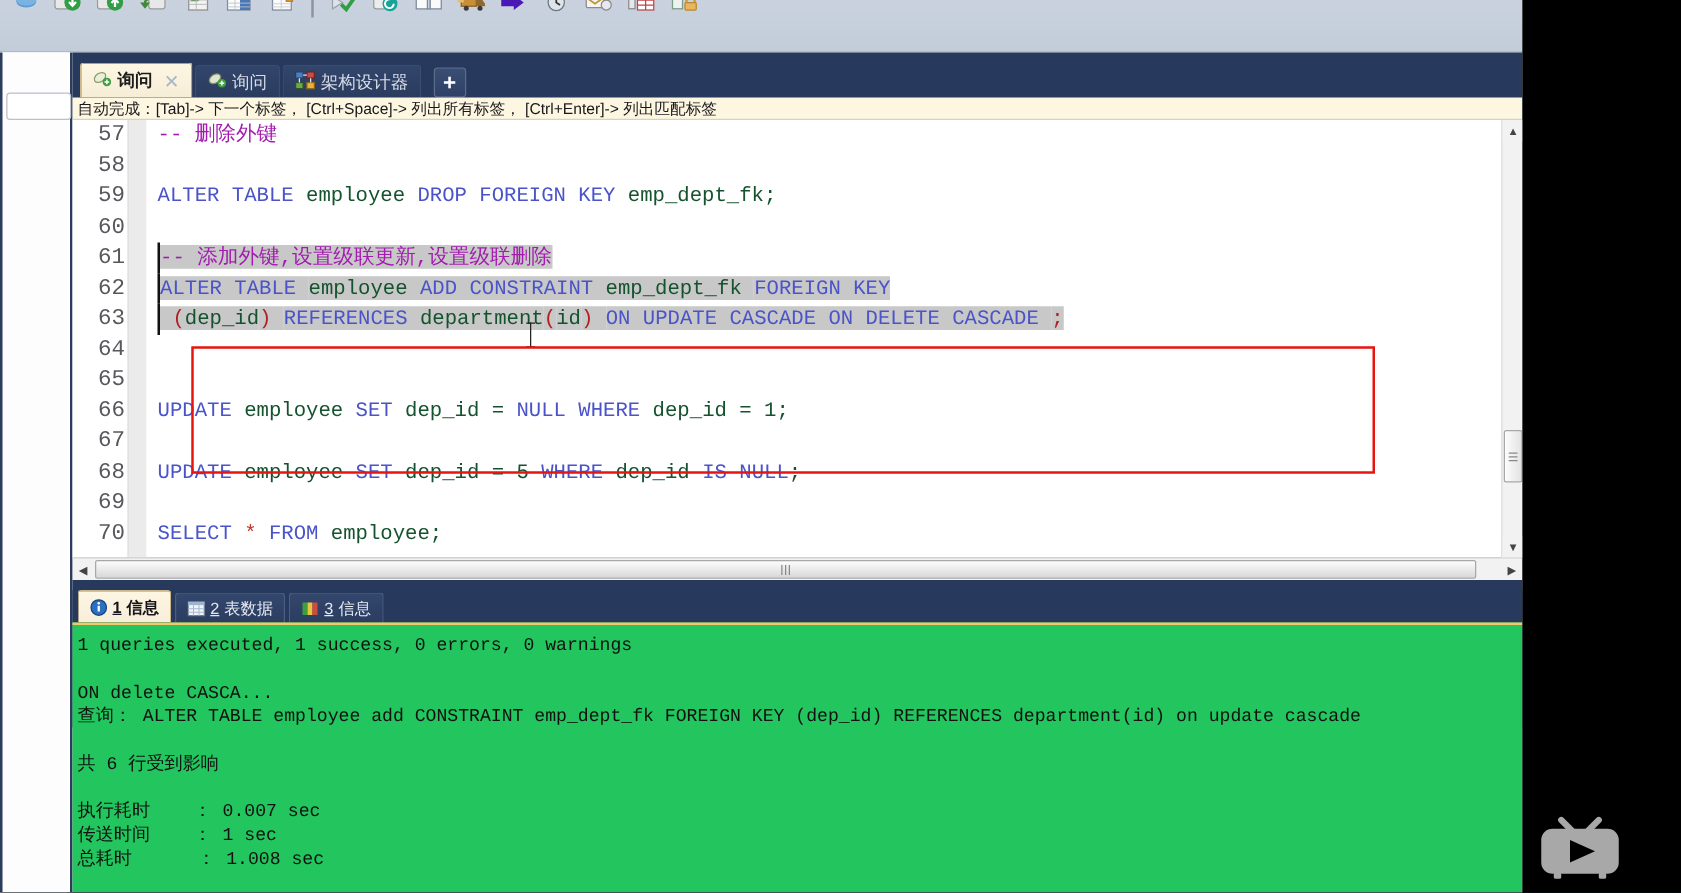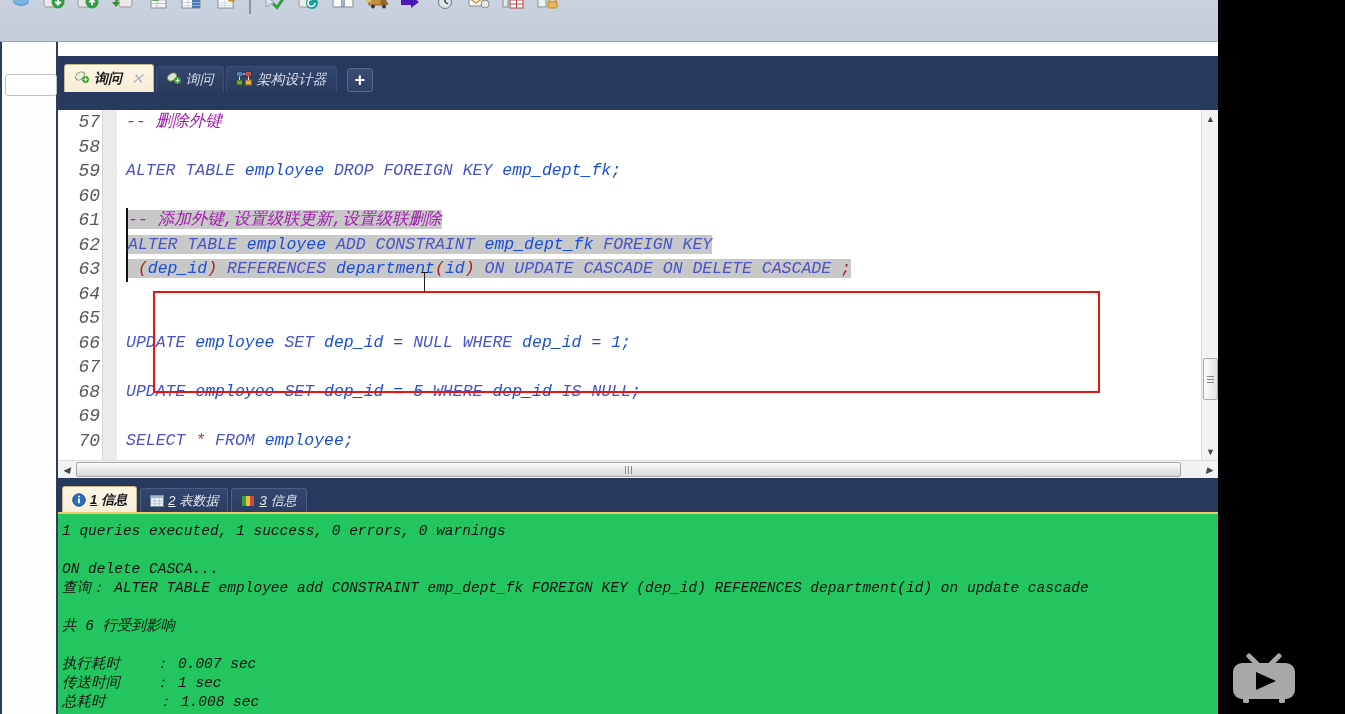--- a/index.html
+++ b/index.html
@@ -41,23 +41,22 @@
     position: absolute; left: 0; top: 0; right: 2px; bottom: 0;
     background: #fdfdfd; border-left: 2px solid #2b3c5c;
   }
   .left-search {
     position: absolute; left: 3px; top: 32px; width: 52px; height: 22px;
     background: #fff; border: 1px solid #b9c0c9; border-radius: 3px;
   }
 
   
   .editor-region {
-    position: absolute; left: 58px; top: 56px; width: 1160px; height: 540px;
+    position: absolute; left: 58px; top: 42px; width: 1160px; height: 540px;
     background: #27395c;
-    font-style: italic;
   }
 
   
   .tabstrip {
     position: absolute; left: 0; top: 8px; width: 1160px; height: 28px;
     display: flex; align-items: flex-end; padding-left: 6px;
   }
   .tab {
     height: 26px; display: flex; align-items: center; gap: 5px;
     padding: 0 9px; font-size: 14px; color: #d7dde8;
@@ -106,21 +105,21 @@
     font-family: "Liberation Mono", monospace; font-size: 16.5px;
   }
   .crow { height: 24.5px; line-height: 24.5px; white-space: pre; position: relative; }
   .lnum {
     position: absolute; left: 0; width: 42px; text-align: right;
     color: #56585c; font-family: "Liberation Mono", monospace; font-size: 18px;
   }
   .ctext { position: absolute; left: 68px; white-space: pre; }
   .kw   { color: #4a54c8; }
   .cmt  { color: #a21caf; }
-  .plain{ color: #1d4ed8; }
+  .plain{ color: #14532d; }
   .punct{ color: #b02020; }
   .star { color: #c0392b; }
   .sel  { background: #c8c8c8; }
 
   .text-caret {
     position: absolute; left: 366px; top: 162px; width: 1px; height: 20px;
     background: #222;
   }
   .text-caret::before, .text-caret::after {
     content: ''; position: absolute; left: -3px; width: 7px; height: 1px; background: #222;
@@ -373,20 +372,23 @@
                 <rect x="0.5" y="9" width="6" height="5" fill="#6aa84f" stroke="#31521f"></rect>
                 <rect x="9.5" y="9" width="6" height="5" fill="#e8b33d" stroke="#8a6418"></rect>
                 <path d="M6.5 3 H9.5 M3.5 5.5 V9 M12.5 5.5 V9" stroke="#dfe6f0" stroke-width="1"></path>
               </svg>
           </span>
           <span>架构设计器</span>
         </div>
         <div class="tab-add">+</div>
       </div>
 
+      <div class="hintbar">
+        <span>自动完成：</span><span>[Tab]-&gt; 下一个标签， [Ctrl+Space]-&gt; 列出所有标签， [Ctrl+Enter]-&gt; 列出匹配标签</span>
+      </div>
 
       <div class="code-pane">
         <div class="gutter"></div>
         <div class="gutter-strip"></div>
         <div class="code-lines" id="code-lines">
             <div class="crow"><span class="lnum">57</span><span class="ctext"><span class="cmt">-- 删除外键</span></span></div>
             <div class="crow"><span class="lnum">58</span><span class="ctext"></span></div>
             <div class="crow"><span class="lnum">59</span><span class="ctext"><span class="kw">ALTER TABLE </span><span class="plain">employee </span><span class="kw">DROP FOREIGN KEY </span><span class="plain">emp_dept_fk;</span></span></div>
             <div class="crow"><span class="lnum">60</span><span class="ctext"></span></div>
             <div class="crow"><span class="lnum">61</span><span class="ctext" style="border-left: 2px solid rgb(17, 17, 17);"><span class="cmt sel">-- 添加外键,设置级联更新,设置级联删除</span></span></div>

